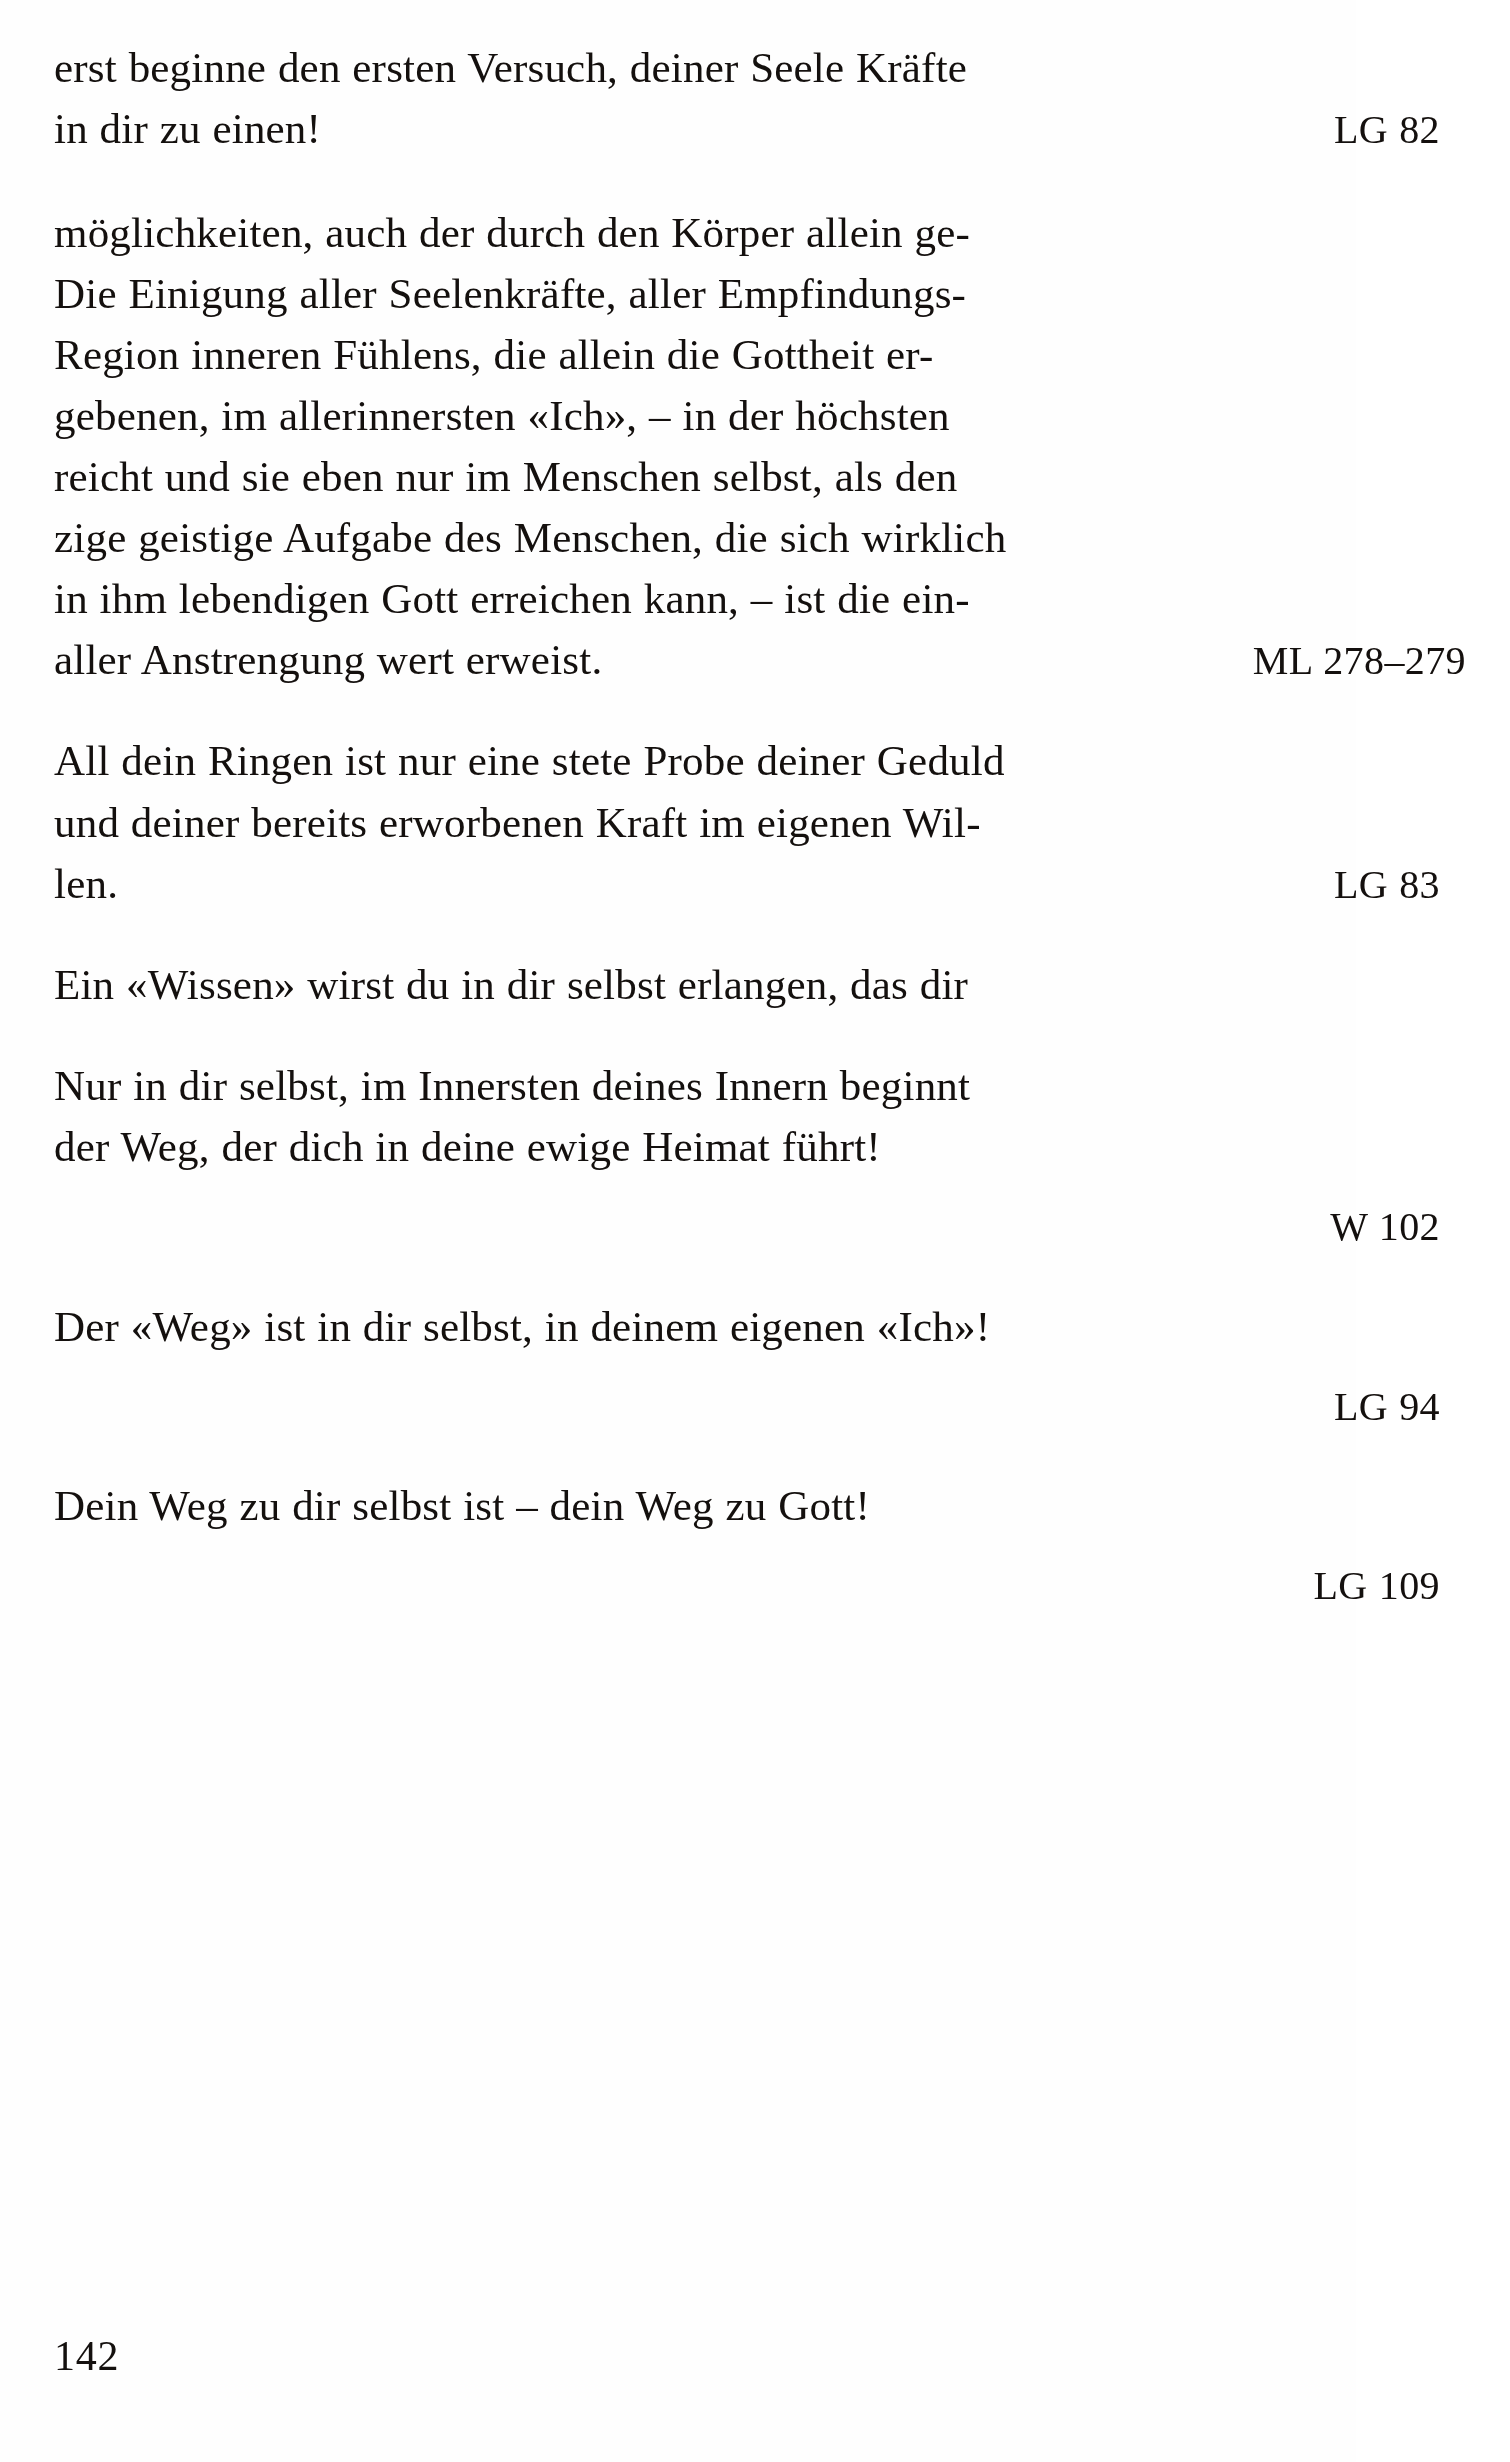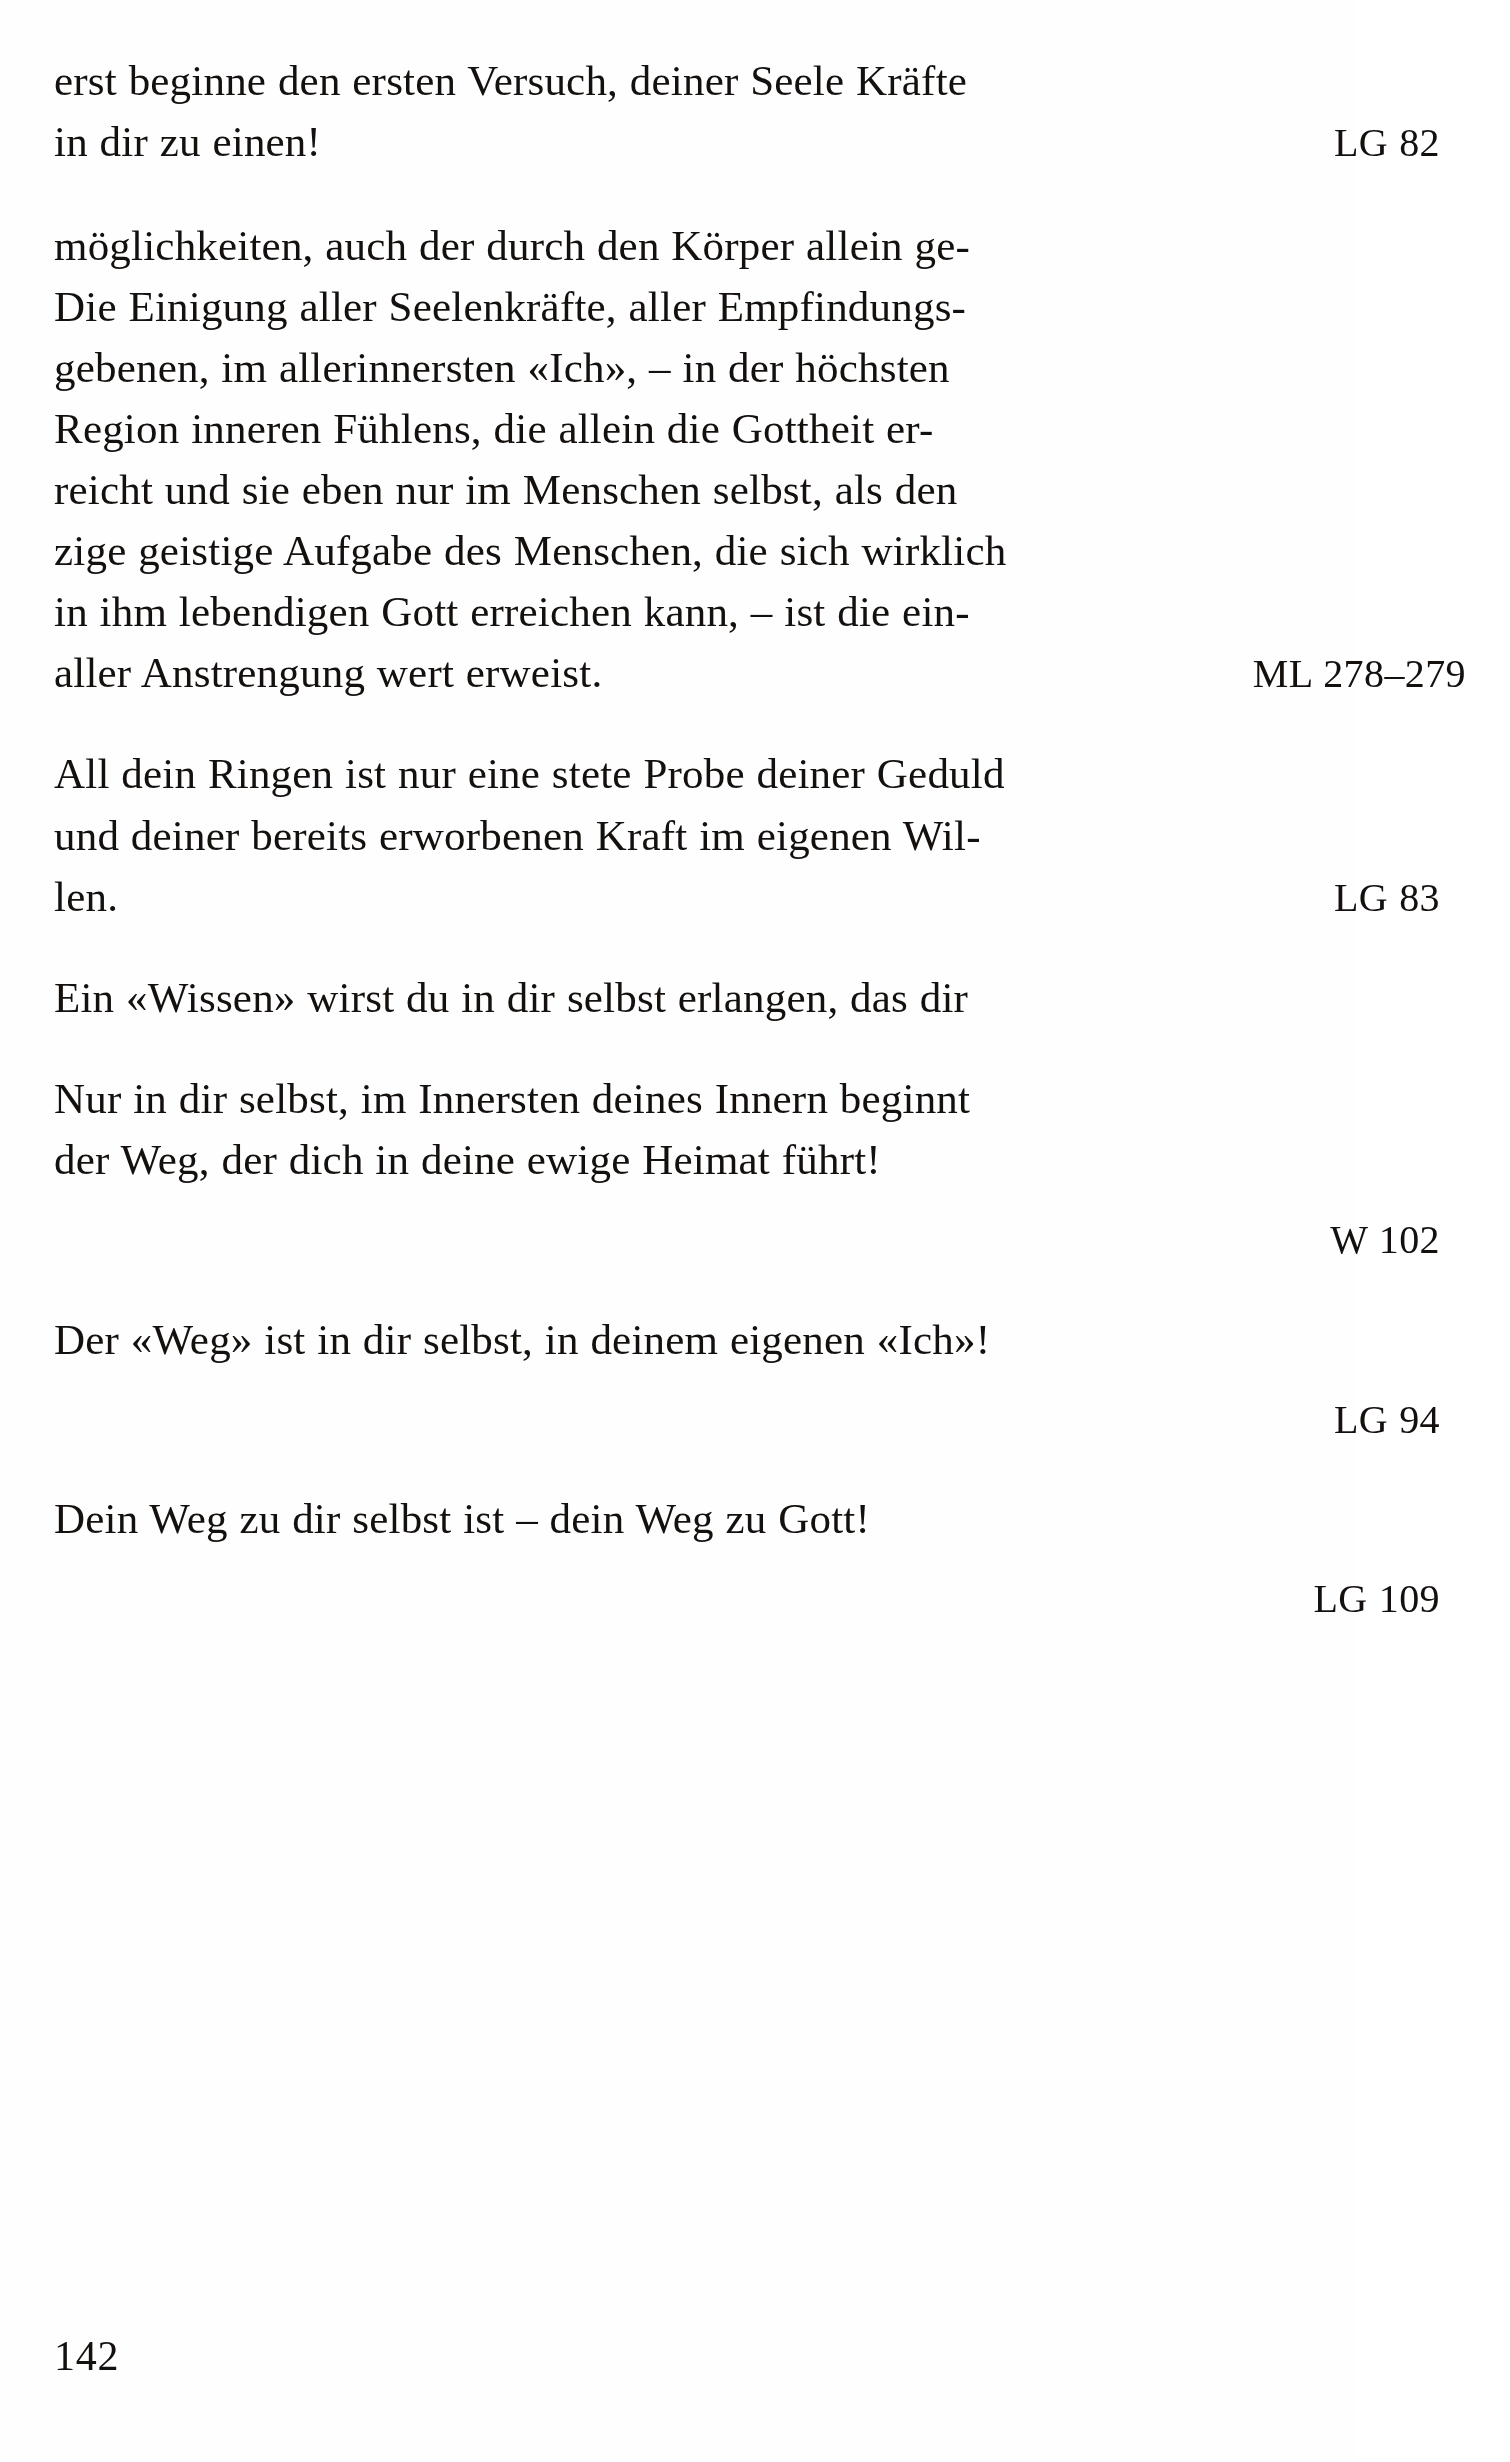--- a/index.html
+++ b/index.html
@@ -12,21 +12,21 @@
     min-height: 2462px;
     font-family: "Liberation Serif", "DejaVu Serif", serif;
     color: #14100e;
     position: relative;
   }
   .page {
     position: relative;
     width: 1356px;
     min-height: 2462px;
     box-sizing: border-box;
-    padding: 50px 54px 0 54px;
+    padding: 37px 54px 0 54px;
     background: #fefefe;
   }
   .body-col {
     width: 1412px;
     margin: 0 auto;
   }
   .para {
     margin: 0 0 0 0;
     font-size: 43px;
     line-height: 1.42;
@@ -96,22 +96,22 @@
           <span class="text">in dir zu einen!</span>
           <span class="ref ref-inline-pad">LG 82</span>
         </div>
       </div>
     </div>
 
     <div class="block">
       <div class="para">
         <p>möglichkeiten, auch der durch den Körper allein ge-</p>
         <p>Die Einigung aller Seelenkräfte, aller Empfindungs-</p>
+        <p>Region inneren Fühlens, die allein die Gottheit er-</p>
         <p>gebenen, im allerinnersten «Ich», – in der höchsten</p>
-        <p>Region inneren Fühlens, die allein die Gottheit er-</p>
         <p>reicht und sie eben nur im Menschen selbst, als den</p>
         <p>zige geistige Aufgabe des Menschen, die sich wirklich</p>
         <p>in ihm lebendigen Gott erreichen kann, – ist die ein-</p>
         <div class="line-with-ref">
           <span class="text">aller Anstrengung wert erweist.</span>
           <span class="ref">ML 278–279</span>
         </div>
       </div>
     </div>
 

